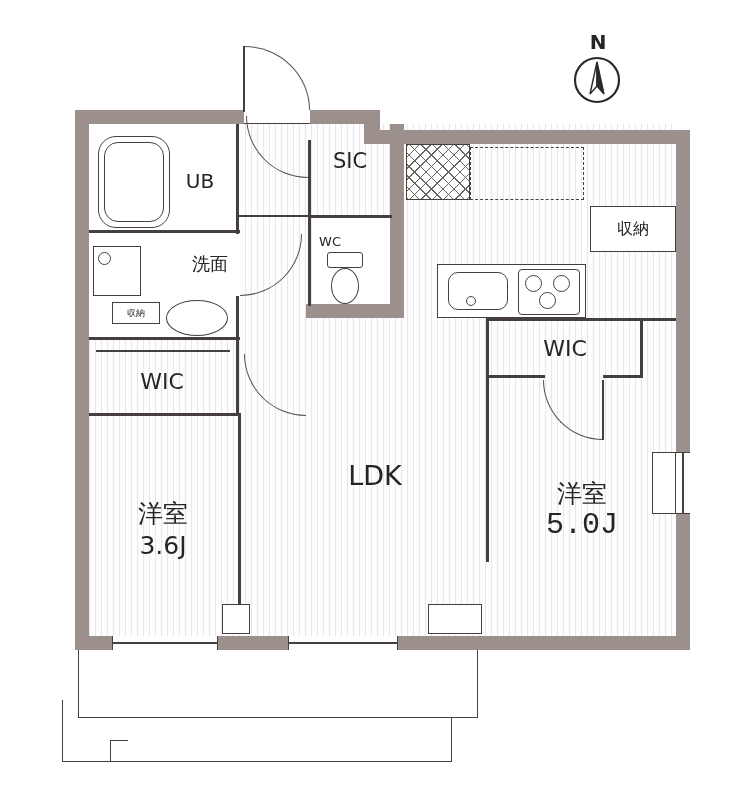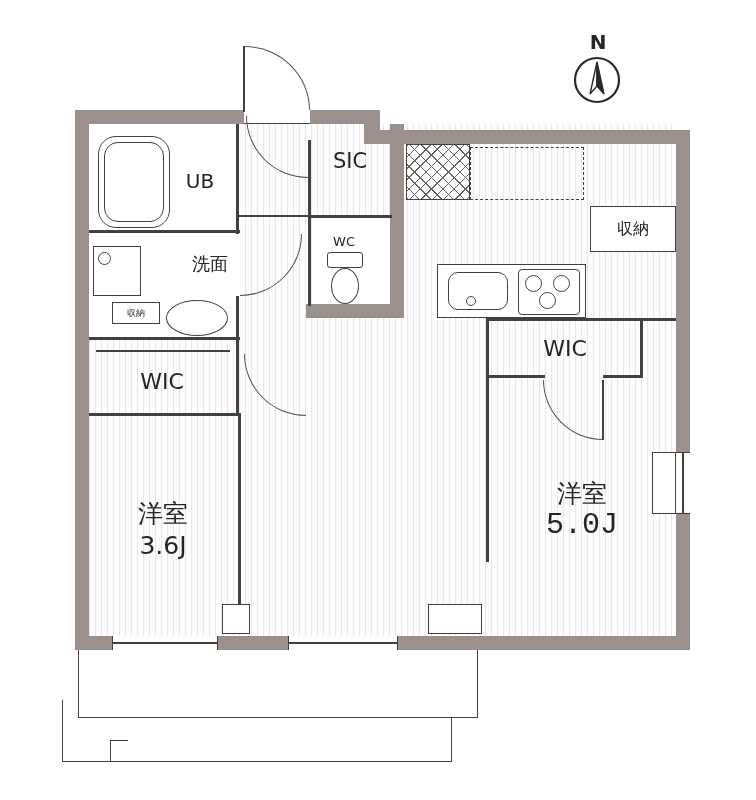--- a/index.html
+++ b/index.html
@@ -138,22 +138,25 @@
     </div>
   <div class="abs lbl" style="left:118px;top:498px;width:90px;height:30px;font-size:25px;">
       <span>洋室</span>
     </div>
   <div class="abs lbl" style="left:118px;top:530px;width:90px;height:30px;font-size:25px;">
       <span>3.6J</span>
     </div>
   <div class="abs lbl" style="left:322px;top:148px;width:56px;height:26px;font-size:21px;">
       <span>SIC</span>
     </div>
-  <div class="abs lbl" style="left:330px;top:232px;width:28px;height:18px;font-size:13px;">
+  <div class="abs lbl" style="left:316px;top:232px;width:28px;height:18px;font-size:13px;">
       <span>WC</span>
+    </div>
+  <div class="abs lbl" style="left:330px;top:458px;width:90px;height:34px;font-size:27px;">
+      <span>LDK</span>
     </div>
   <div class="abs lbl" style="left:530px;top:334px;width:70px;height:28px;font-size:22px;">
       <span>WIC</span>
     </div>
   <div class="abs lbl" style="left:534px;top:478px;width:96px;height:30px;font-size:25px;">
       <span>洋室</span>
     </div>
   <div class="abs lbl" style="left:534px;top:510px;width:96px;height:30px;font-size:30px;font-family:Liberation Mono, monospace;">
       <span>5.0J</span>
     </div>

